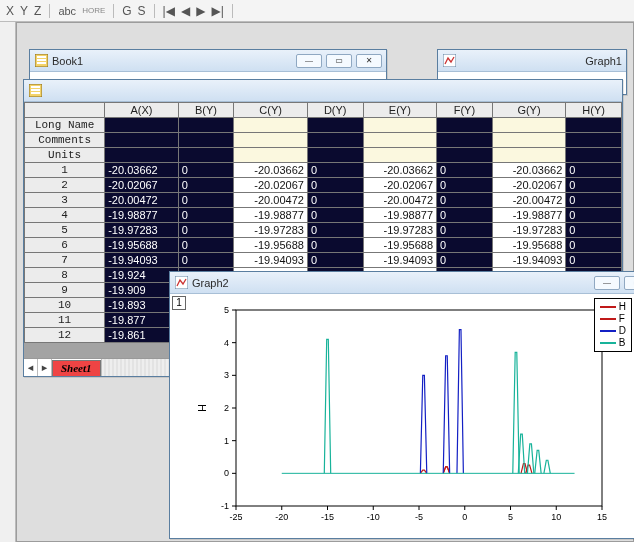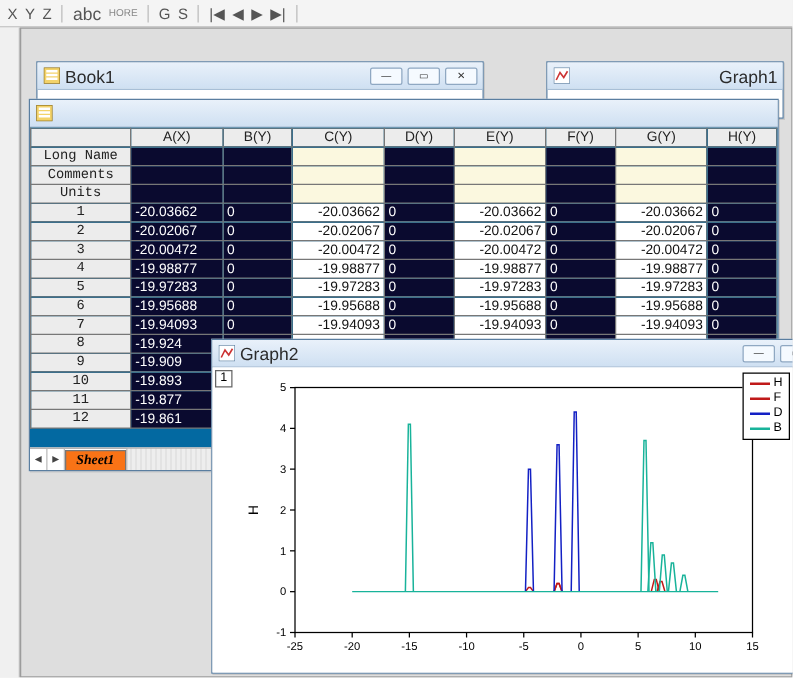--- a/index.html
+++ b/index.html
@@ -34,29 +34,29 @@
     background:#fff;
     box-shadow:1px 1px 0 rgba(0,0,0,.1);
   }
   .titlebar {
     height:22px;
     background:linear-gradient(#e9f1fa,#cfe0f2);
     border-bottom:1px solid #a8bfd6;
     display:flex; align-items:center; padding:0 4px;
   }
   .titlebar .ticon { width:14px; height:14px; margin-right:4px; display:flex; align-items:center; justify-content:center;}
-  .titlebar .ttitle { flex:1; color:#2b2b2b; font-size:14px; }
+  .titlebar .ttitle { flex:1; color:#2b2b2b; font-size:11px; }
   .winbtns { display:flex; gap:4px; }
   .winbtns button {
     width:26px; height:14px; font-size:8px; line-height:10px;
     border:1px solid #8fa8c2; background:#f5faff; border-radius:2px;
     color:#333; cursor:pointer; padding:0;
   }
   
-  .sheet-wrap { position:absolute; top:22px; left:0; right:0; bottom:18px; overflow:hidden; background:#0369a1;}
+  .sheet-wrap { position:absolute; top:22px; left:0; right:0; bottom:18px; overflow:hidden; background:#a3a3a3;}
   table.sheet { border-collapse:collapse; width:100%; font-size:11px; table-layout:fixed;}
   table.sheet th, table.sheet td {
     border:1px solid #777; padding:1px 3px; height:15px;
     overflow:hidden; text-overflow:clip; white-space:nowrap;
   }
   table.sheet th {
     background:#ececec; font-weight:normal; text-align:center; color:#222;
   }
   
   .sel  { background:#0a0a2f; color:#fff; }
@@ -64,38 +64,38 @@
   .cream{ background:#fbf8df; }
   .rowh { background:#ececec; text-align:right; width:50px;font-family:Liberation Mono, monospace; }
   .colh-sel { background:#0a0a2f; color:#fff; }
   .colh-gsel { background:#e6e6e6; color:#111; }
   .tabstrip {
     position:absolute; left:0; right:0; bottom:0; height:18px;
     background:#fff; border-top:1px solid #999;
     display:flex; align-items:center; font-size:11px;
   }
   .tabstrip .navbtn { width:14px; text-align:center; color:#444; border-right:1px solid #bbb; height:100%; line-height:16px; cursor:pointer;}
-  .tabstrip .tab { padding:0 8px; border:1px solid #777; border-bottom:none; background:#f97316; height:16px; line-height:14px; font-weight:bold; font-family:"Times New Roman",serif; font-style:italic;}
+  .tabstrip .tab { padding:0 8px; border:1px solid #777; border-bottom:none; background:#ef4444; height:16px; line-height:14px; font-weight:bold; font-family:"Times New Roman",serif; font-style:italic;}
   .tabstrip .filler{ flex:1; border-left:1px solid #bbb; height:100%; background:repeating-linear-gradient(90deg,#eee,#eee 2px,#e3e3e3 2px,#e3e3e3 4px);}
   
   .plot-area { position:absolute; top:22px; left:0; right:0; bottom:0; background:#fff; padding:6px 10px 4px 24px;}
   .layerbtn { position:absolute; top:2px; left:2px; width:14px; height:14px; border:1px solid #666; background:#fff; font-size:10px; text-align:center; line-height:12px;}
   .legend { position:absolute; top:4px; right:52px; border:1px solid #000; background:#fff; padding:2px 5px; font-size:10px;}
   .legend div { display:flex; align-items:center; gap:3px; line-height:12px;}
   .legend .sw { width:16px; height:2px; }
 </style>
 </head>
 <body>
 
 <div class="toolbar">
   <span>X</span>
   <span>Y</span>
   <span>Z</span>
   <span class="sep"></span>
-  <span style="font-size:14px">abc</span>
+  <span style="font-size:11px">abc</span>
   <span style="font-size:8px;color:#888">HORE</span>
   <span class="sep"></span>
   <span>G</span>
   <span>S</span>
   <span class="sep"></span>
   <span>|◀</span>
   <span>◀</span>
   <span>▶</span>
   <span>▶|</span>
   <span class="sep"></span>

